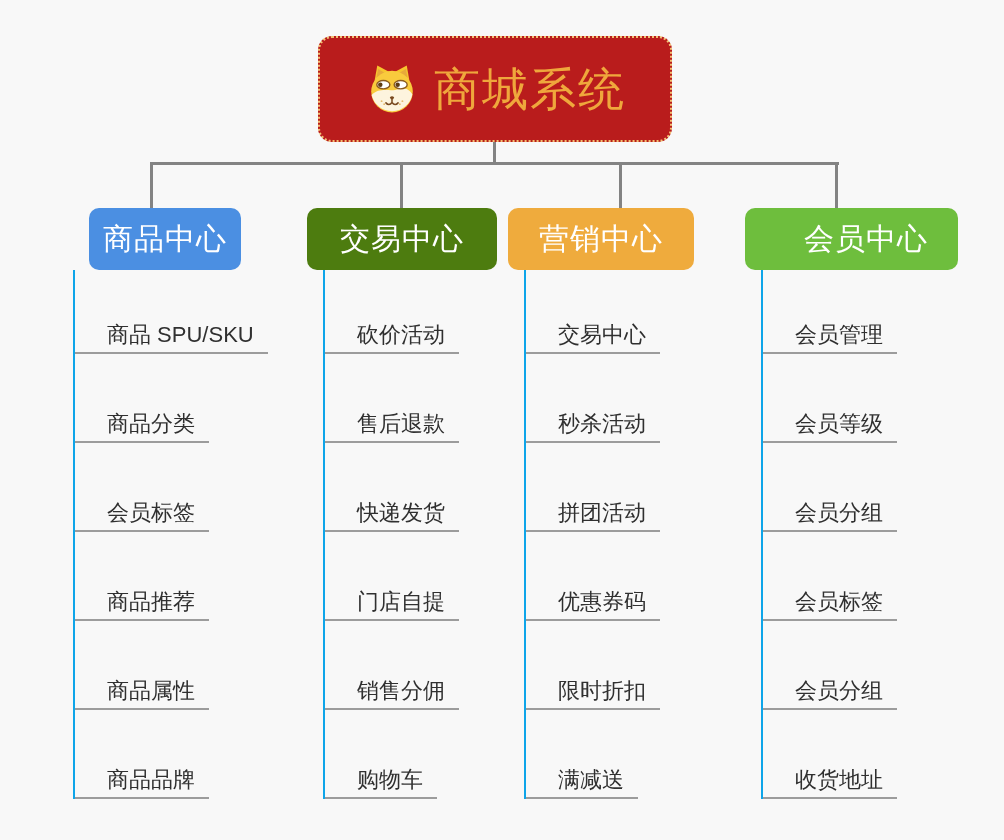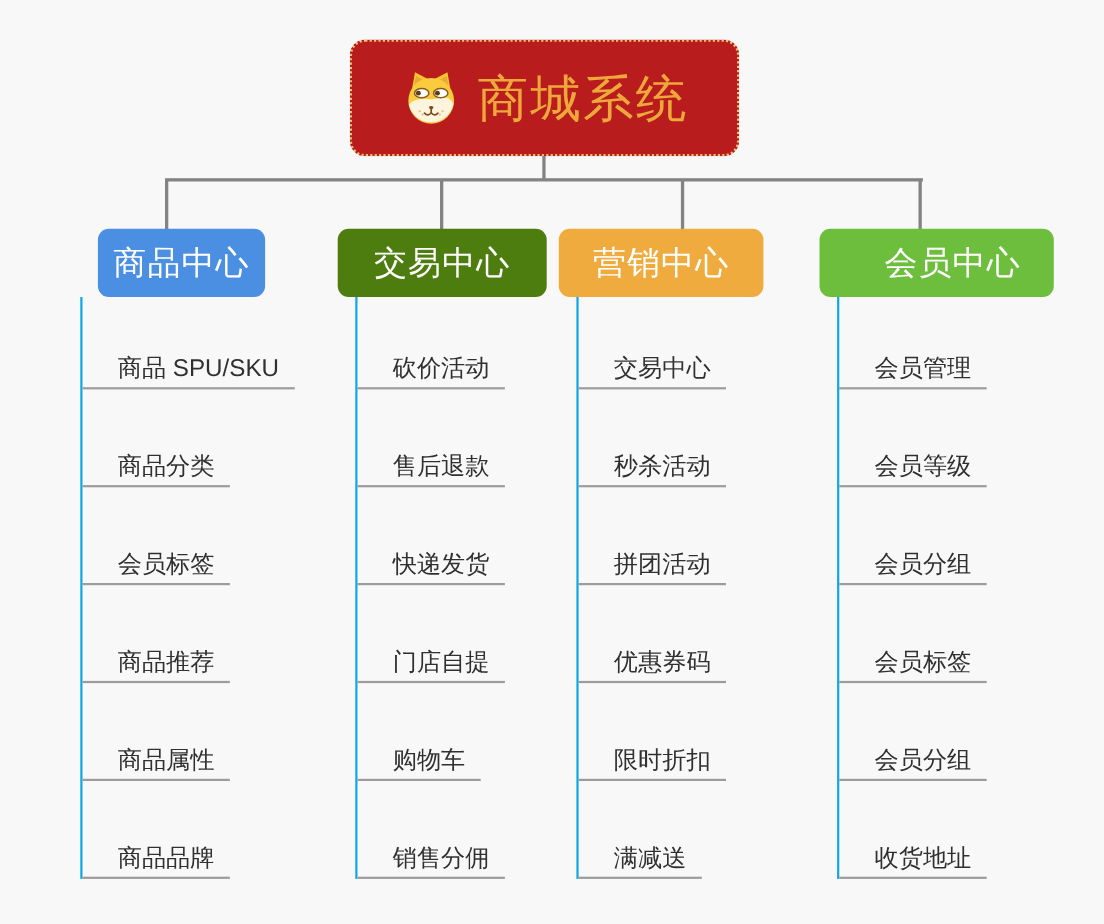--- a/index.html
+++ b/index.html
@@ -115,22 +115,22 @@
     </div>
   </div>
 
   <div class="branch branch-2">
     <div class="hdr" style="background: #4d7c0f;">交易中心</div>
     <div class="leaves">
       <div class="leaf">砍价活动</div>
       <div class="leaf">售后退款</div>
       <div class="leaf">快递发货</div>
       <div class="leaf">门店自提</div>
+      <div class="leaf">销售分佣</div>
       <div class="leaf">购物车</div>
-      <div class="leaf">销售分佣</div>
     </div>
   </div>
 
   <div class="branch branch-3">
     <div class="hdr" style="background: rgb(239, 171, 61);">营销中心</div>
     <div class="leaves">
       <div class="leaf">交易中心</div>
       <div class="leaf">秒杀活动</div>
       <div class="leaf">拼团活动</div>
       <div class="leaf">优惠券码</div>

